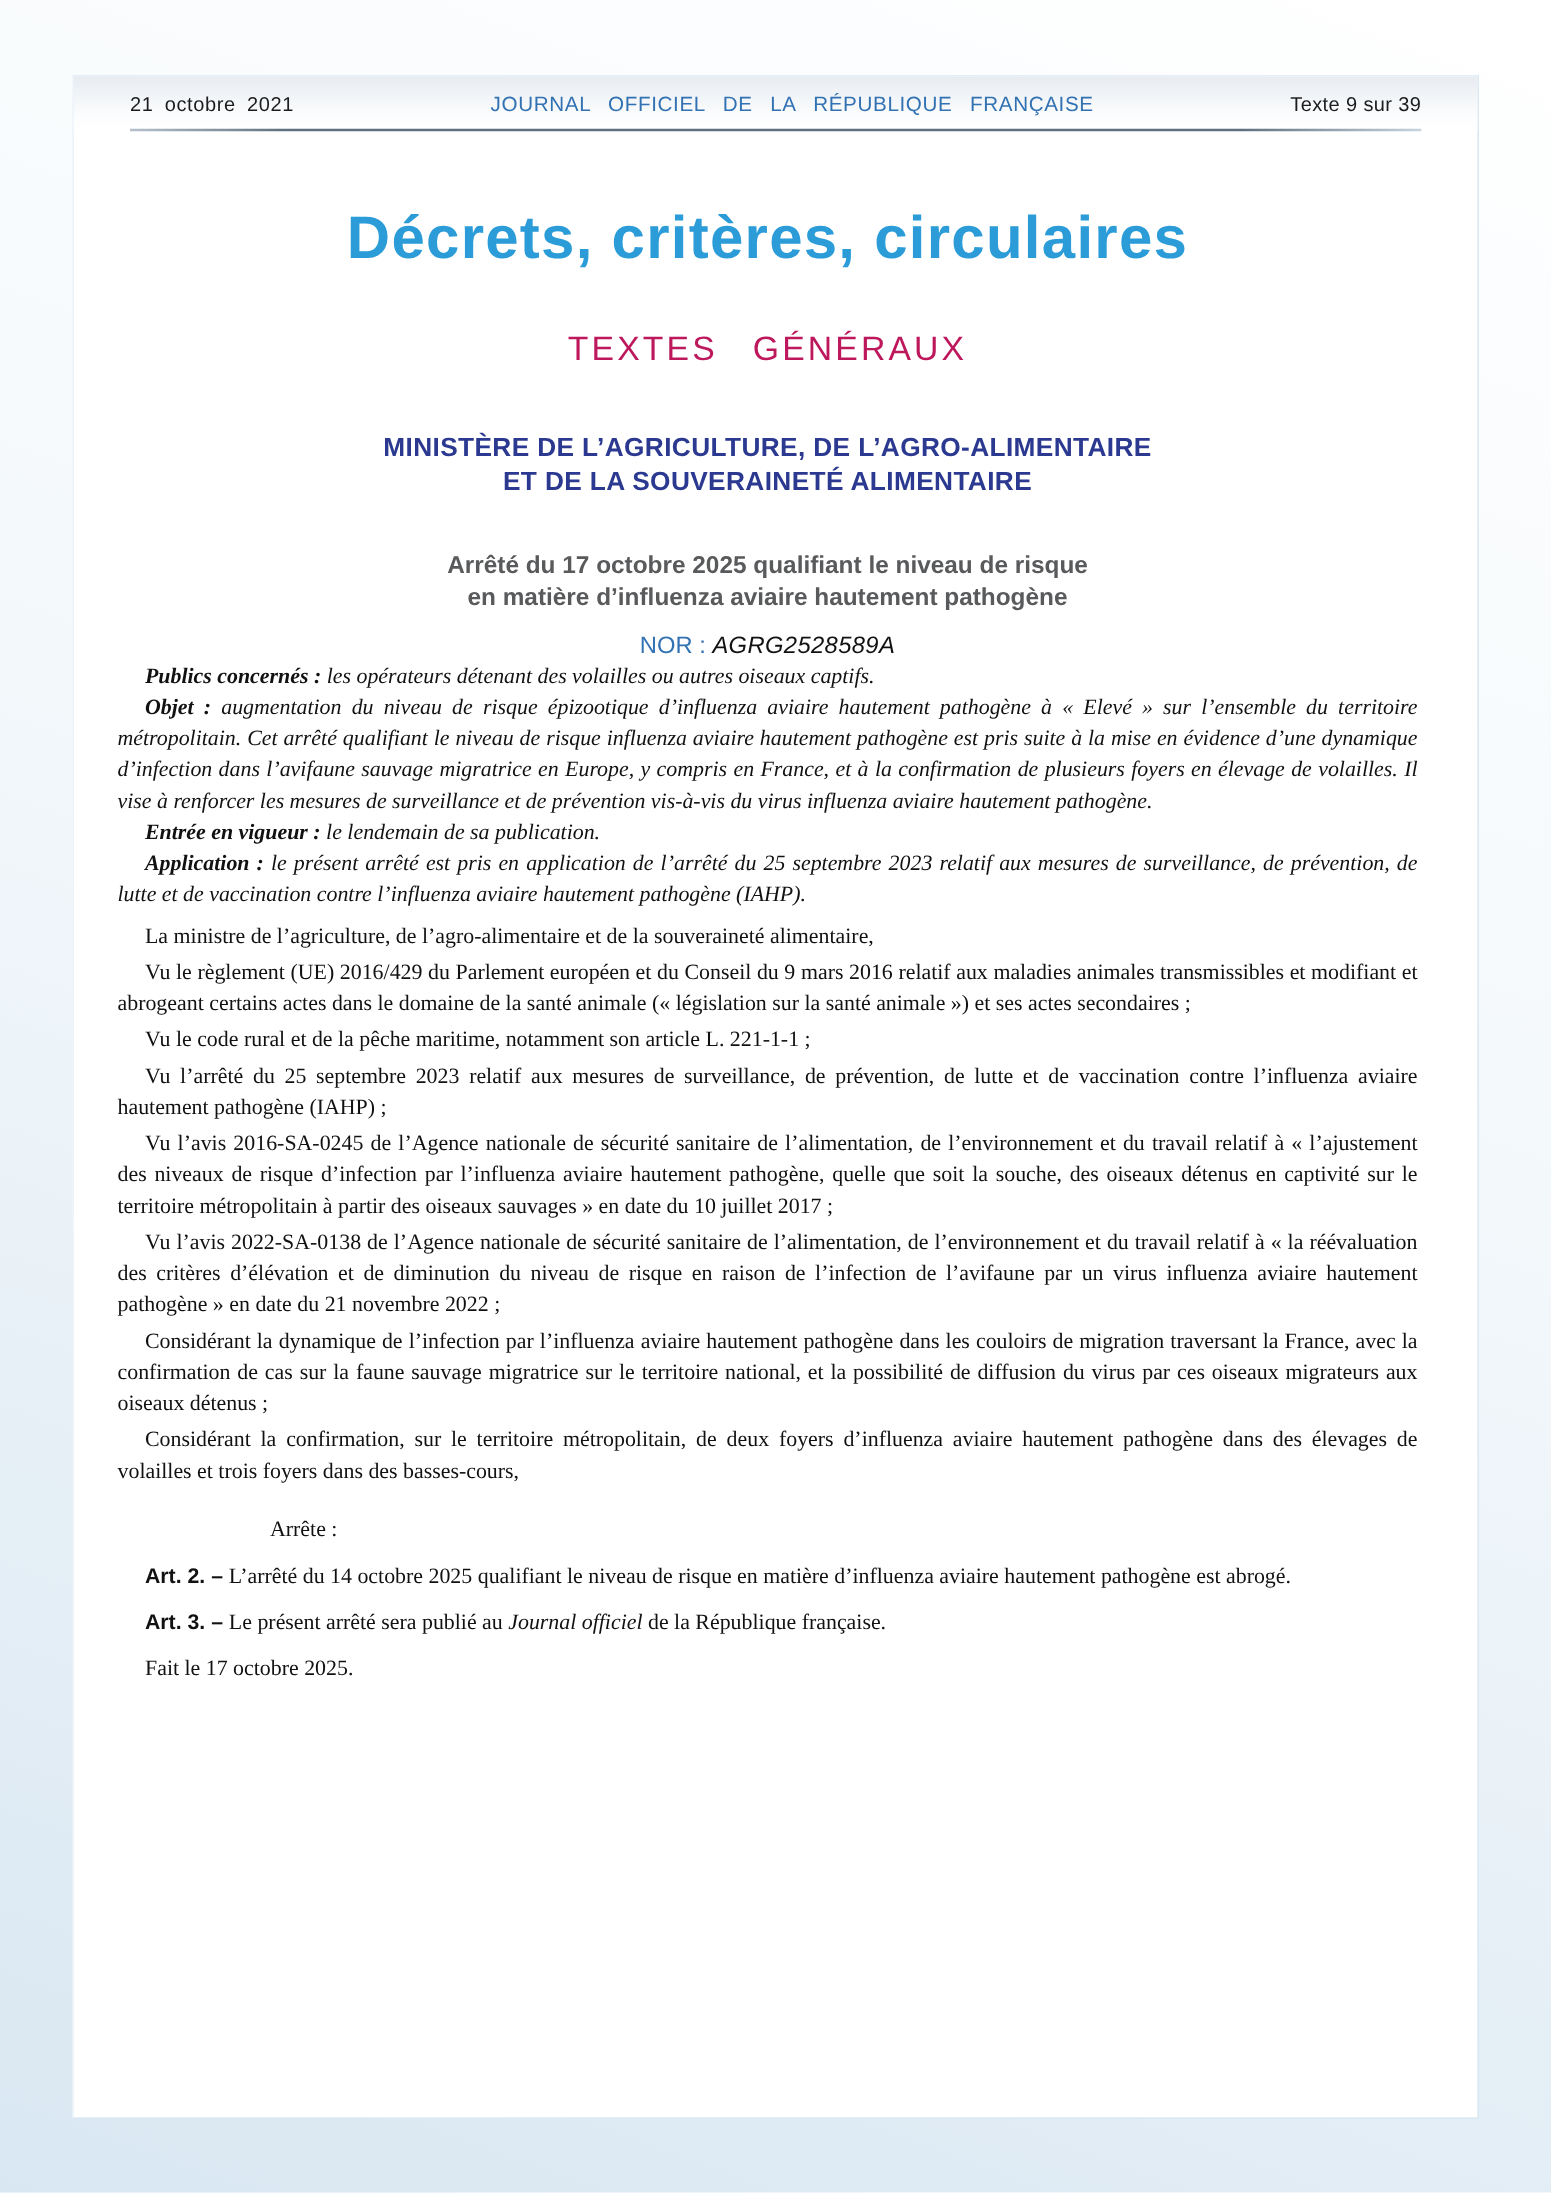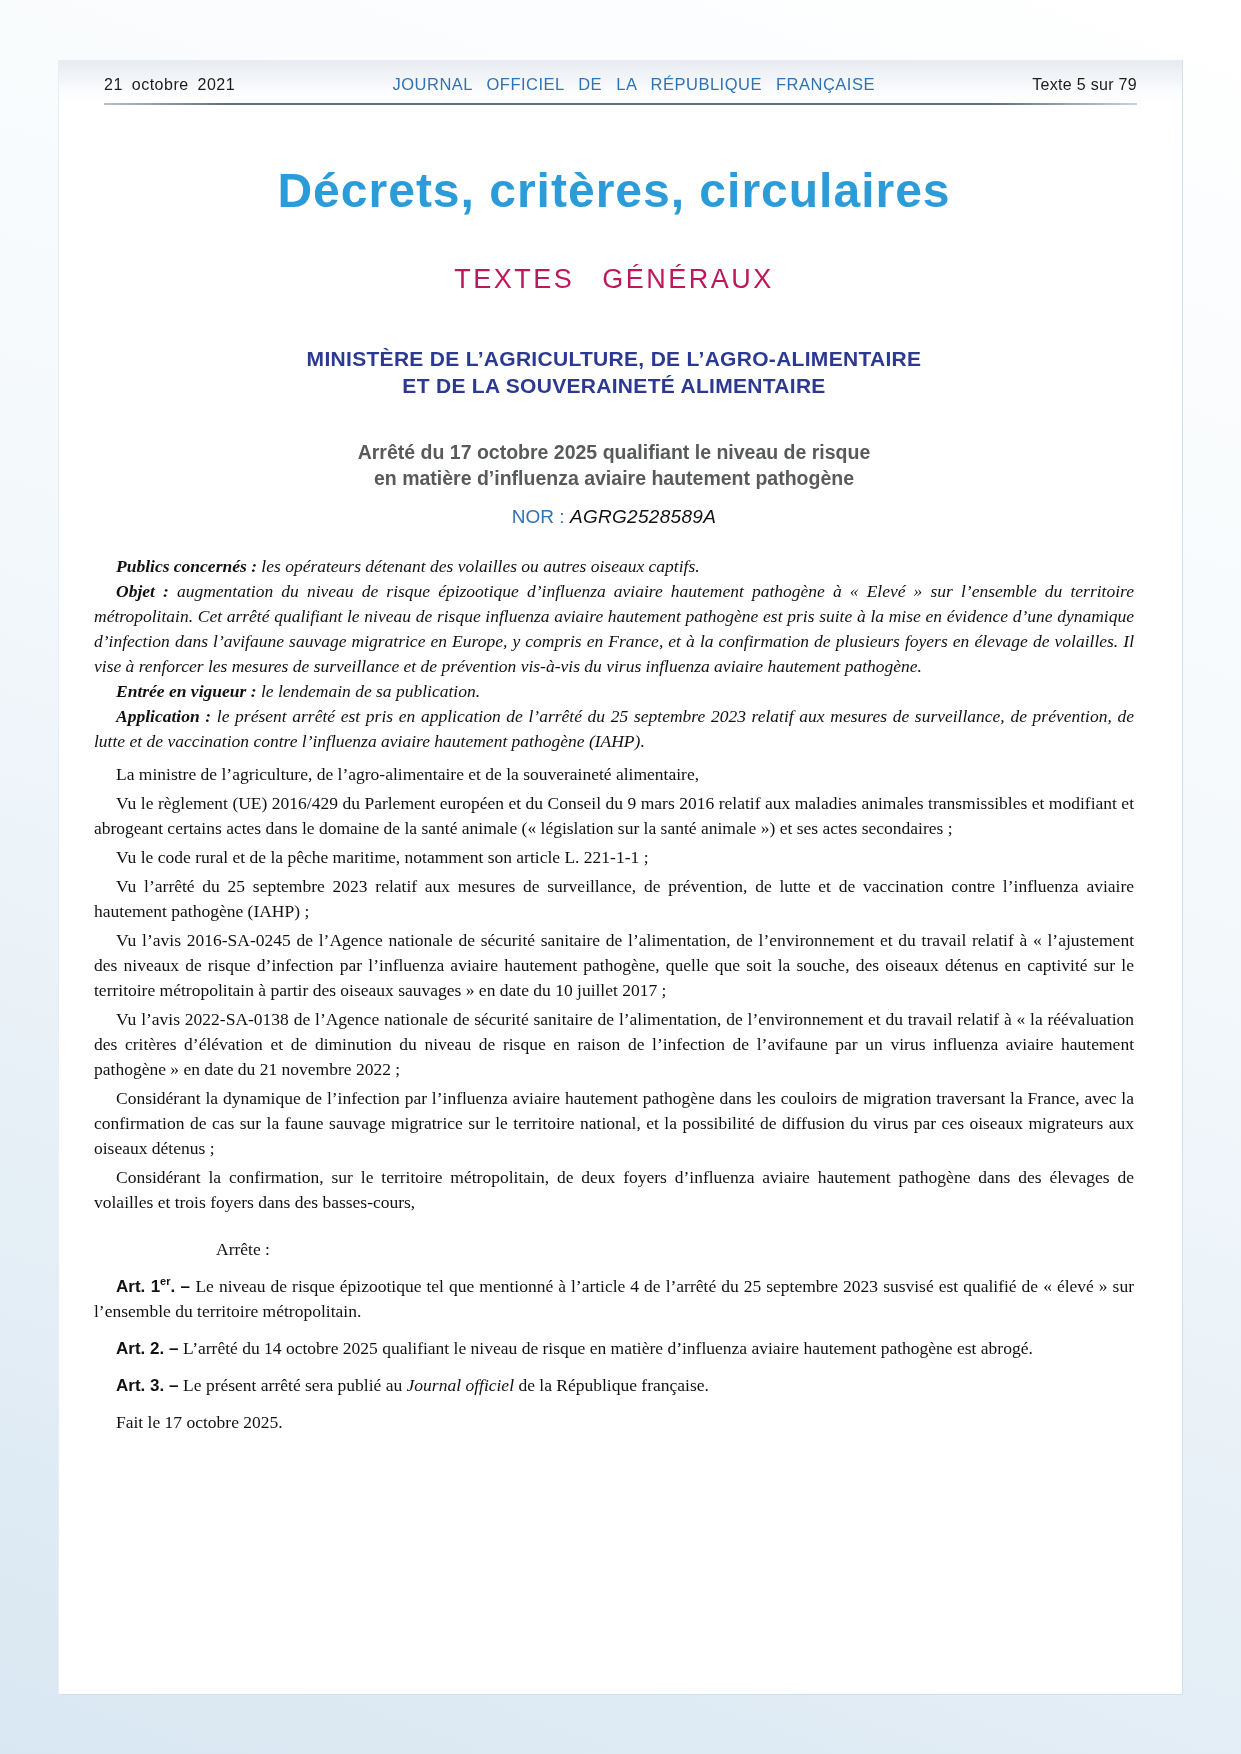--- a/index.html
+++ b/index.html
@@ -89,21 +89,20 @@
   }
   .nor {
     margin-top: 15px;
     text-align: center;
     font-size: 19px;
   }
   .nor-label { color: #3272b2; }
   .nor-value { color: #111; font-style: italic; letter-spacing: 0.3px; }
   
   .doc-text {
-    margin-top: 26px;
     font-family: "Liberation Serif", serif;
     font-size: 17.5px;
     line-height: 25px;
     color: #111;
   }
   .doc-text p {
     margin: 0;
     padding: 0;
     text-align: justify;
     text-indent: 22px;
@@ -141,21 +140,21 @@
 </style>
 </head>
 <body>
 
 <div class="page">
 
   <div class="page-header">
     <div class="header-row">
       <span class="h-date">21 octobre 2021</span>
       <span class="h-title">JOURNAL OFFICIEL DE LA RÉPUBLIQUE FRANÇAISE</span>
-      <span class="h-texte">Texte 5 sur 79</span>
+      <span class="h-texte">Texte 9 sur 39</span>
     </div>
     <div class="header-rule"></div>
   </div>
 
   <div class="content">
 
     <h1 class="main-title">Décrets, critères, circulaires</h1>
 
     <div class="section-title">TEXTES GÉNÉRAUX</div>
 
@@ -185,21 +184,20 @@
       <p>Vu le règlement (UE) 2016/429 du Parlement européen et du Conseil du 9 mars 2016 relatif aux maladies animales transmissibles et modifiant et abrogeant certains actes dans le domaine de la santé animale (« législation sur la santé animale ») et ses actes secondaires ;</p>
       <p>Vu le code rural et de la pêche maritime, notamment son article L. 221-1-1 ;</p>
       <p>Vu l’arrêté du 25 septembre 2023 relatif aux mesures de surveillance, de prévention, de lutte et de vaccination contre l’influenza aviaire hautement pathogène (IAHP) ;</p>
       <p>Vu l’avis 2016-SA-0245 de l’Agence nationale de sécurité sanitaire de l’alimentation, de l’environnement et du travail relatif à « l’ajustement des niveaux de risque d’infection par l’influenza aviaire hautement pathogène, quelle que soit la souche, des oiseaux détenus en captivité sur le territoire métropolitain à partir des oiseaux sauvages » en date du 10 juillet 2017 ;</p>
       <p>Vu l’avis 2022-SA-0138 de l’Agence nationale de sécurité sanitaire de l’alimentation, de l’environnement et du travail relatif à « la réévaluation des critères d’élévation et de diminution du niveau de risque en raison de l’infection de l’avifaune par un virus influenza aviaire hautement pathogène » en date du 21 novembre 2022 ;</p>
       <p>Considérant la dynamique de l’infection par l’influenza aviaire hautement pathogène dans les couloirs de migration traversant la France, avec la confirmation de cas sur la faune sauvage migratrice sur le territoire national, et la possibilité de diffusion du virus par ces oiseaux migrateurs aux oiseaux détenus ;</p>
       <p>Considérant la confirmation, sur le territoire métropolitain, de deux foyers d’influenza aviaire hautement pathogène dans des élevages de volailles et trois foyers dans des basses-cours,</p>
 
       <p class="arrete-line">Arrête :</p>
 
-      <p class="article"><span class="art-label"><span>Art. 1</span><sup>er</sup><span>. – </span></span><span>Le niveau de risque épizootique tel que mentionné à l’article 4 de l’arrêté du 25 septembre 2023 susvisé est qualifié de « élevé » sur l’ensemble du territoire métropolitain.</span></p>
 
       <p class="article"><span class="art-label"><span>Art. 2</span><sup></sup><span>. – </span></span><span>L’arrêté du 14 octobre 2025 qualifiant le niveau de risque en matière d’influenza aviaire hautement pathogène est abrogé.</span></p>
 
       <p class="article"><span class="art-label"><span>Art. 3</span><sup></sup><span>. – </span></span><span>Le présent arrêté sera publié au </span><i>Journal officiel</i><span> de la République française.</span></p>
 
       <p class="fait">Fait le 17 octobre 2025.</p>
 
     </div>
 
   </div>

